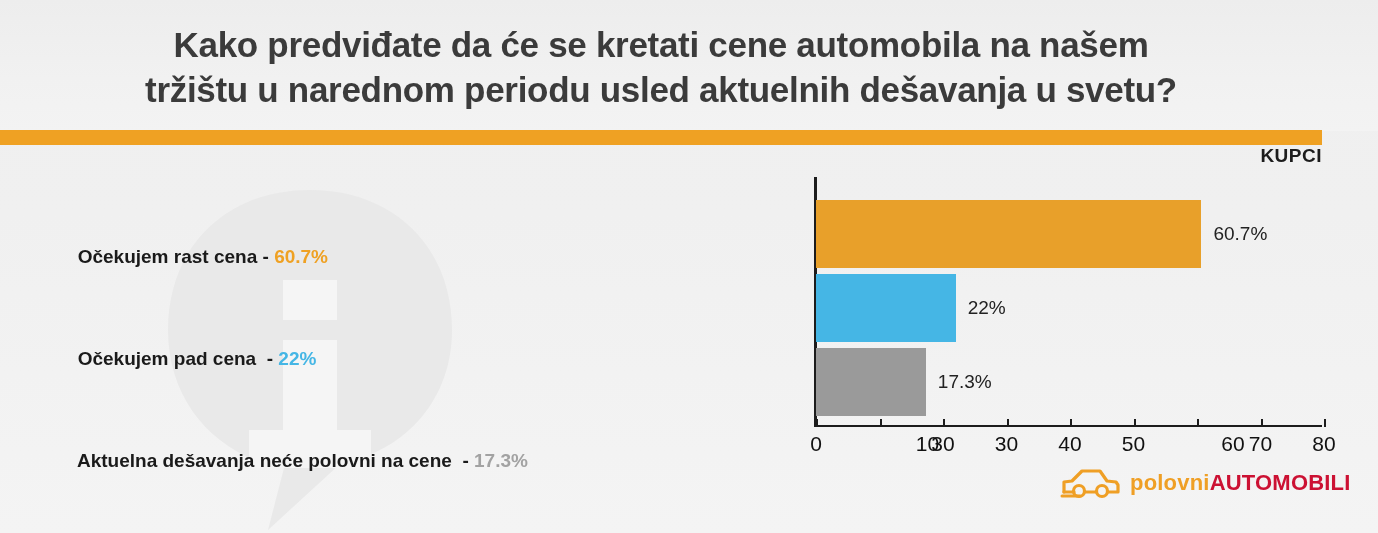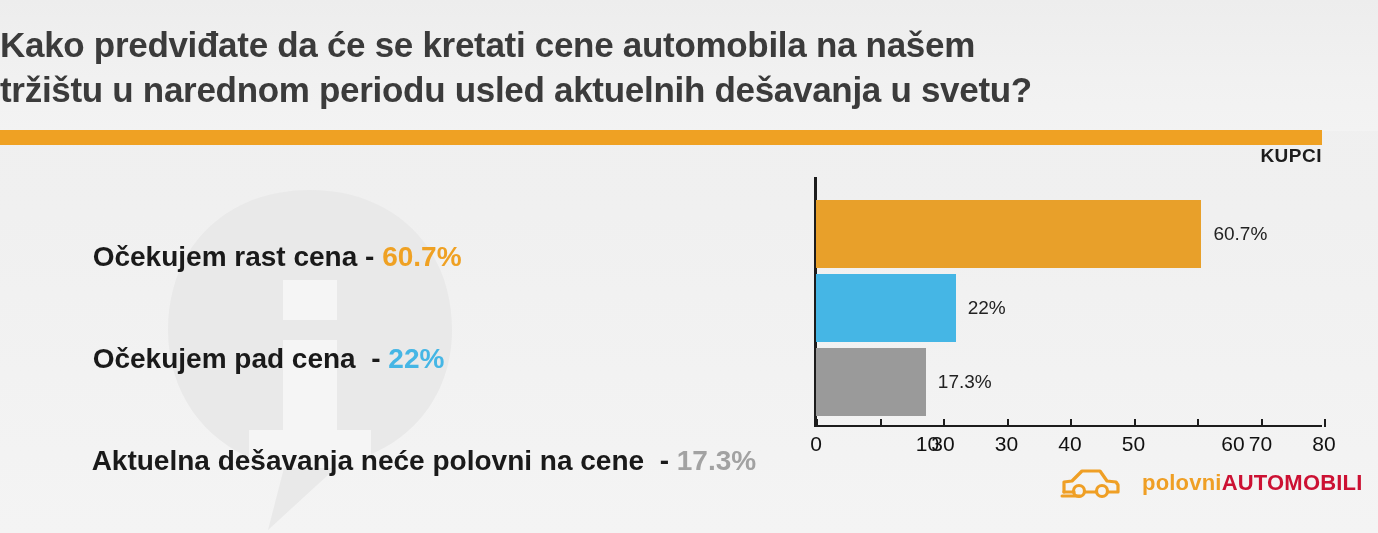--- a/index.html
+++ b/index.html
@@ -36,21 +36,21 @@
     top: 0;
     width: 1378px;
     height: 131px;
     background: linear-gradient(to bottom, #ededed 0%, #f1f1f1 60%, #f3f3f3 100%);
   }
   .title {
     position: absolute;
     left: 0;
     top: 22px;
     width: 1322px;
-    text-align: left;
+    text-align: center;
     font-size: 35px;
     font-weight: bold;
     line-height: 45px;
     color: #3b3b3b;
     letter-spacing: -0.3px;
   }
   .title-line {
     display: block;
     white-space: nowrap;
   }
@@ -74,21 +74,21 @@
     letter-spacing: 0.5px;
   }
 
   
   .legend {
     position: absolute;
     left: 46px;
     top: 218px;
   }
   .legend-row {
-    font-size: 28px;
+    font-size: 19px;
     font-weight: bold;
     color: #1a1a1a;
     line-height: 26px;
     margin-bottom: 24px;
     white-space: pre;
   }
   .legend-row:last-child { margin-bottom: 0; }
   .legend-val { font-weight: bold; }
   .val-orange { color: #efa123; }
   .val-blue   { color: #45b6e5; }
@@ -159,21 +159,21 @@
     left: 1060px;
     top: 466px;
     display: flex;
     align-items: center;
   }
   .logo-icon { display: block; }
   .logo-text {
     font-size: 22px;
     font-weight: bold;
     letter-spacing: 0.2px;
-    margin-left: 20px;
+    margin-left: 8px;
     white-space: nowrap;
   }
   .logo-a { color: #ef9f25; }
   .logo-b { color: #cc1133; }
 </style>
 </head>
 <body>
 
 <div class="page">
 

